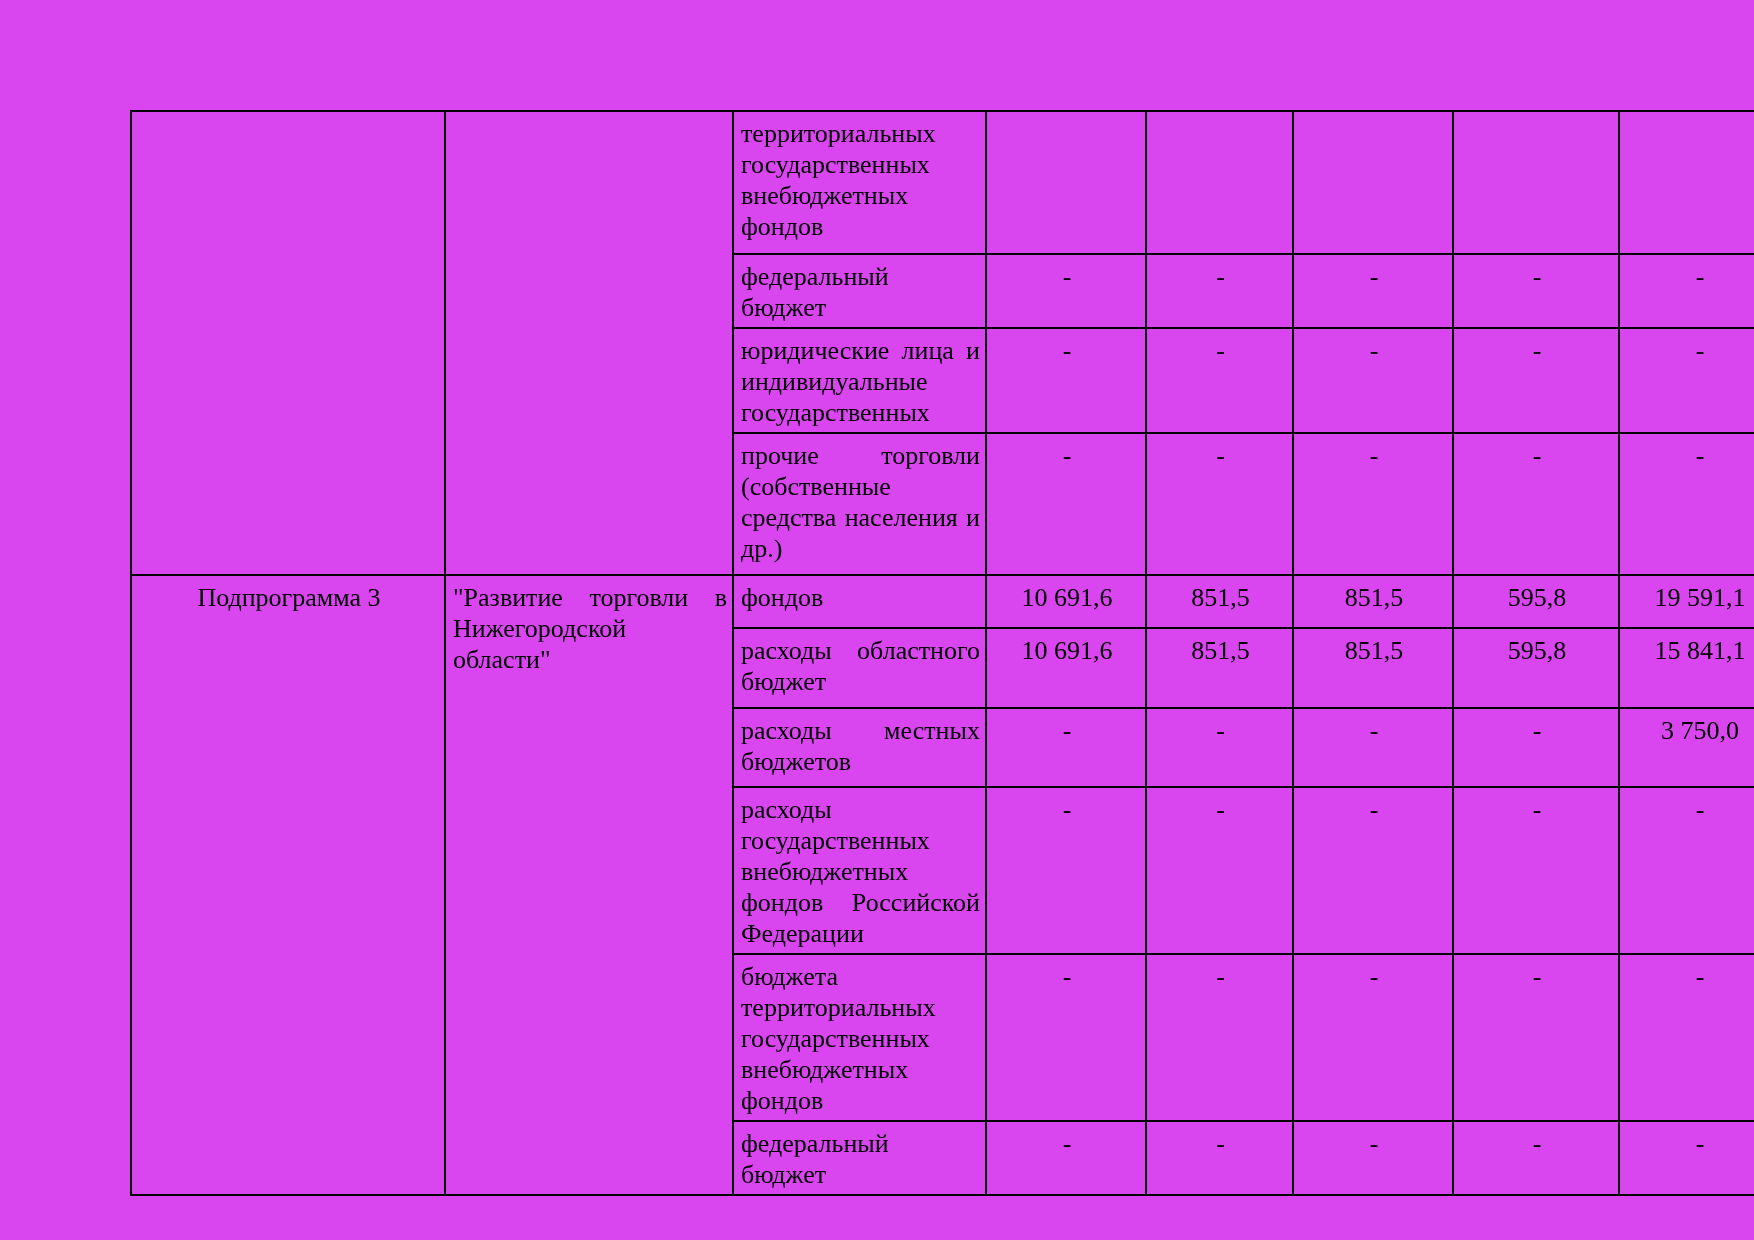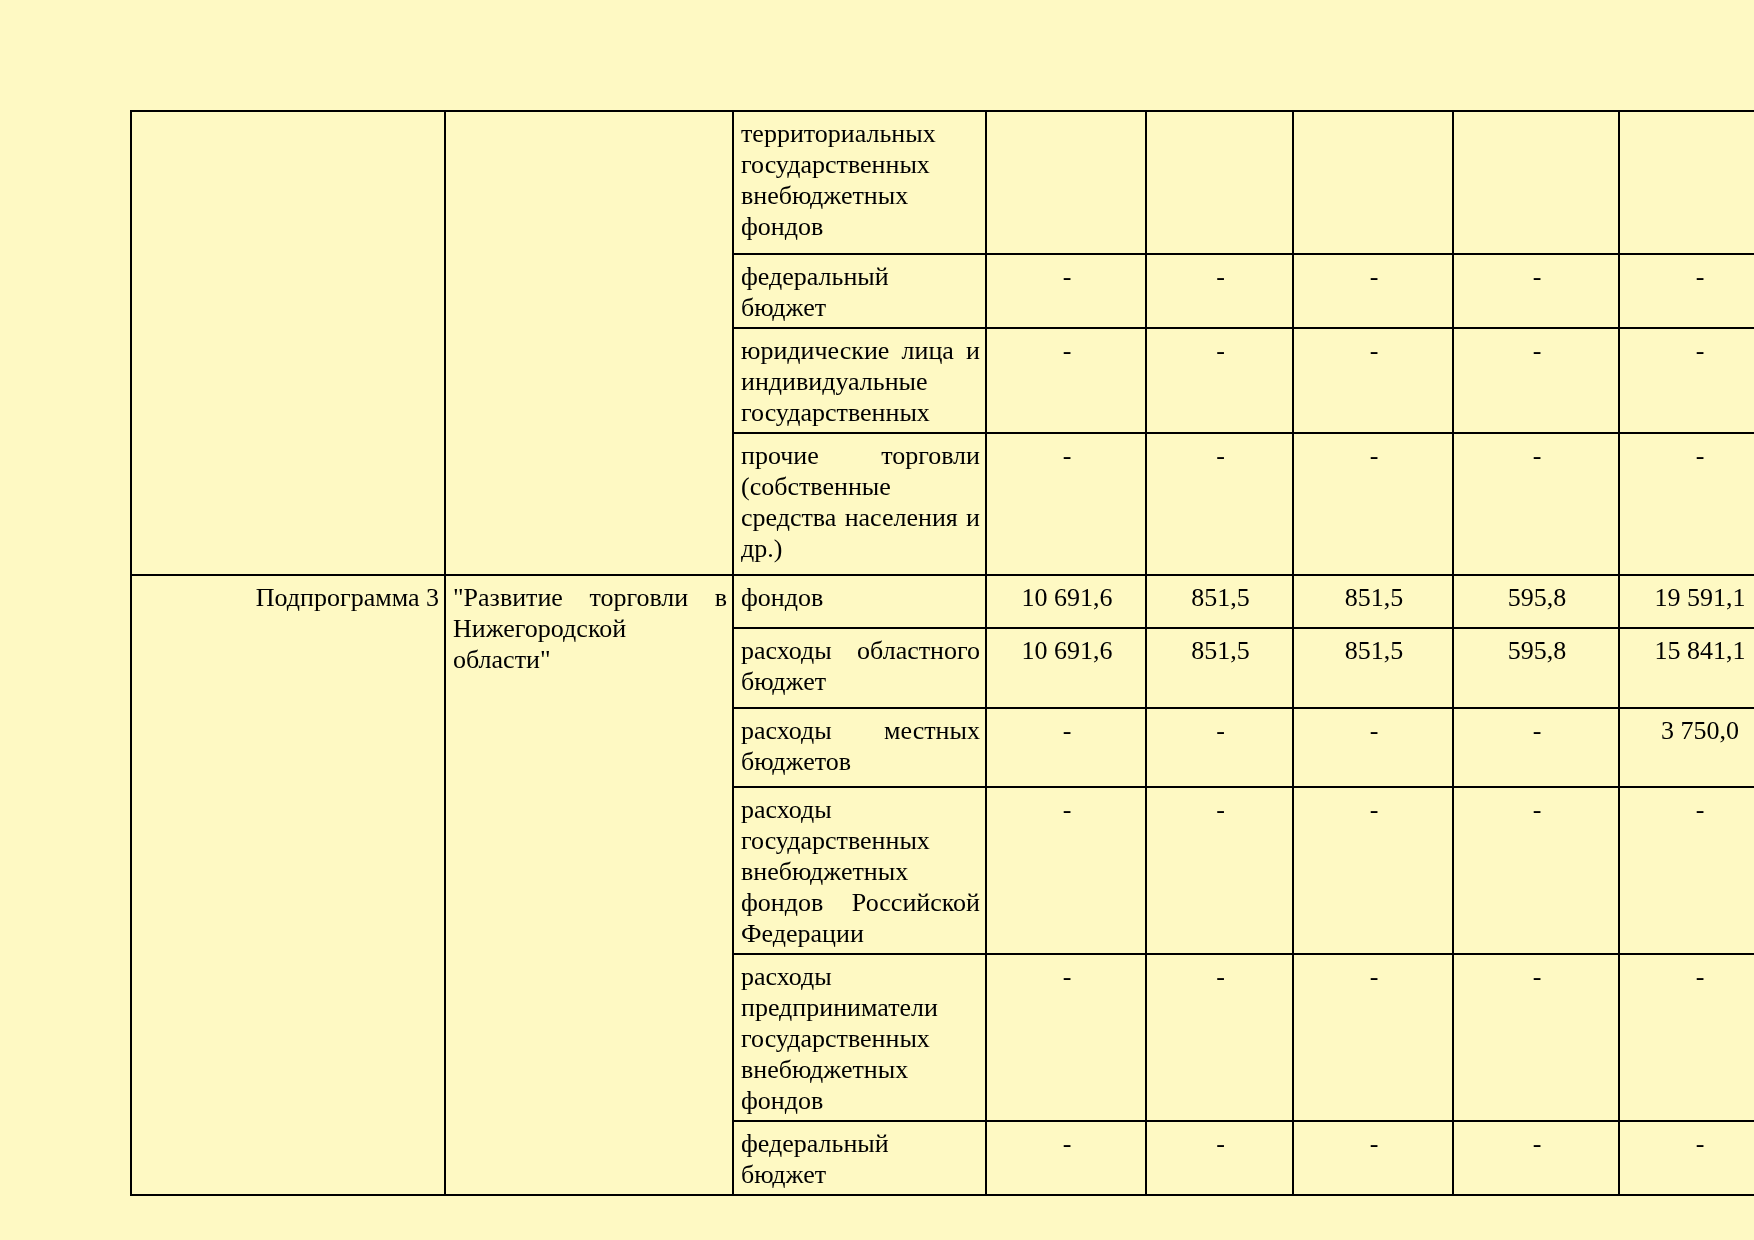--- a/index.html
+++ b/index.html
@@ -1,41 +1,41 @@
 <!DOCTYPE html>
 <html><head>
 <meta charset="utf-8">
 <style>
   html, body { margin: 0; padding: 0; background: #e8e8e8; }
   .page {
     position: relative;
     width: 1754px;
     height: 1240px;
-    background: #fef9c3;
+    background: #d946ef;
     overflow: hidden;
     font-family: "Liberation Serif", "DejaVu Serif", serif;
     color: #000000;
   }
   table.budget-table {
     position: absolute;
     left: 130px;
     top: 110px;
     width: 1648px;
     table-layout: fixed;
     border-collapse: collapse;
   }
   table.budget-table td {
     border: 2px solid #000000;
     vertical-align: top;
     font-size: 26px;
     line-height: 31px;
     padding: 6px 5px 4px 7px;
     overflow: hidden;
   }
-  td.prog  { text-align: right; }
+  td.prog  { text-align: center; }
   td.name  { text-align: justify; }
   td.lbl   { text-align: justify; }
   td.val   { text-align: center; padding-top: 8px; white-space: nowrap; }
 </style>
 </head>
 <body>
 
 <div class="page">
   <table class="budget-table">
     <colgroup>
@@ -113,21 +113,21 @@
       </tr>
       <tr style="height:167px">
         <td class="lbl">расходы государственных внебюджетных фондов Российской Федерации</td>
         <td class="val">-</td>
         <td class="val">-</td>
         <td class="val">-</td>
         <td class="val">-</td>
         <td class="val">-</td>
       </tr>
       <tr style="height:164px">
-        <td class="lbl">расходы предприниматели государственных внебюджетных фондов</td>
+        <td class="lbl">бюджета территориальных государственных внебюджетных фондов</td>
         <td class="val">-</td>
         <td class="val">-</td>
         <td class="val">-</td>
         <td class="val">-</td>
         <td class="val">-</td>
       </tr>
       <tr style="height:54px">
         <td class="lbl">федеральный бюджет</td>
         <td class="val">-</td>
         <td class="val">-</td>

